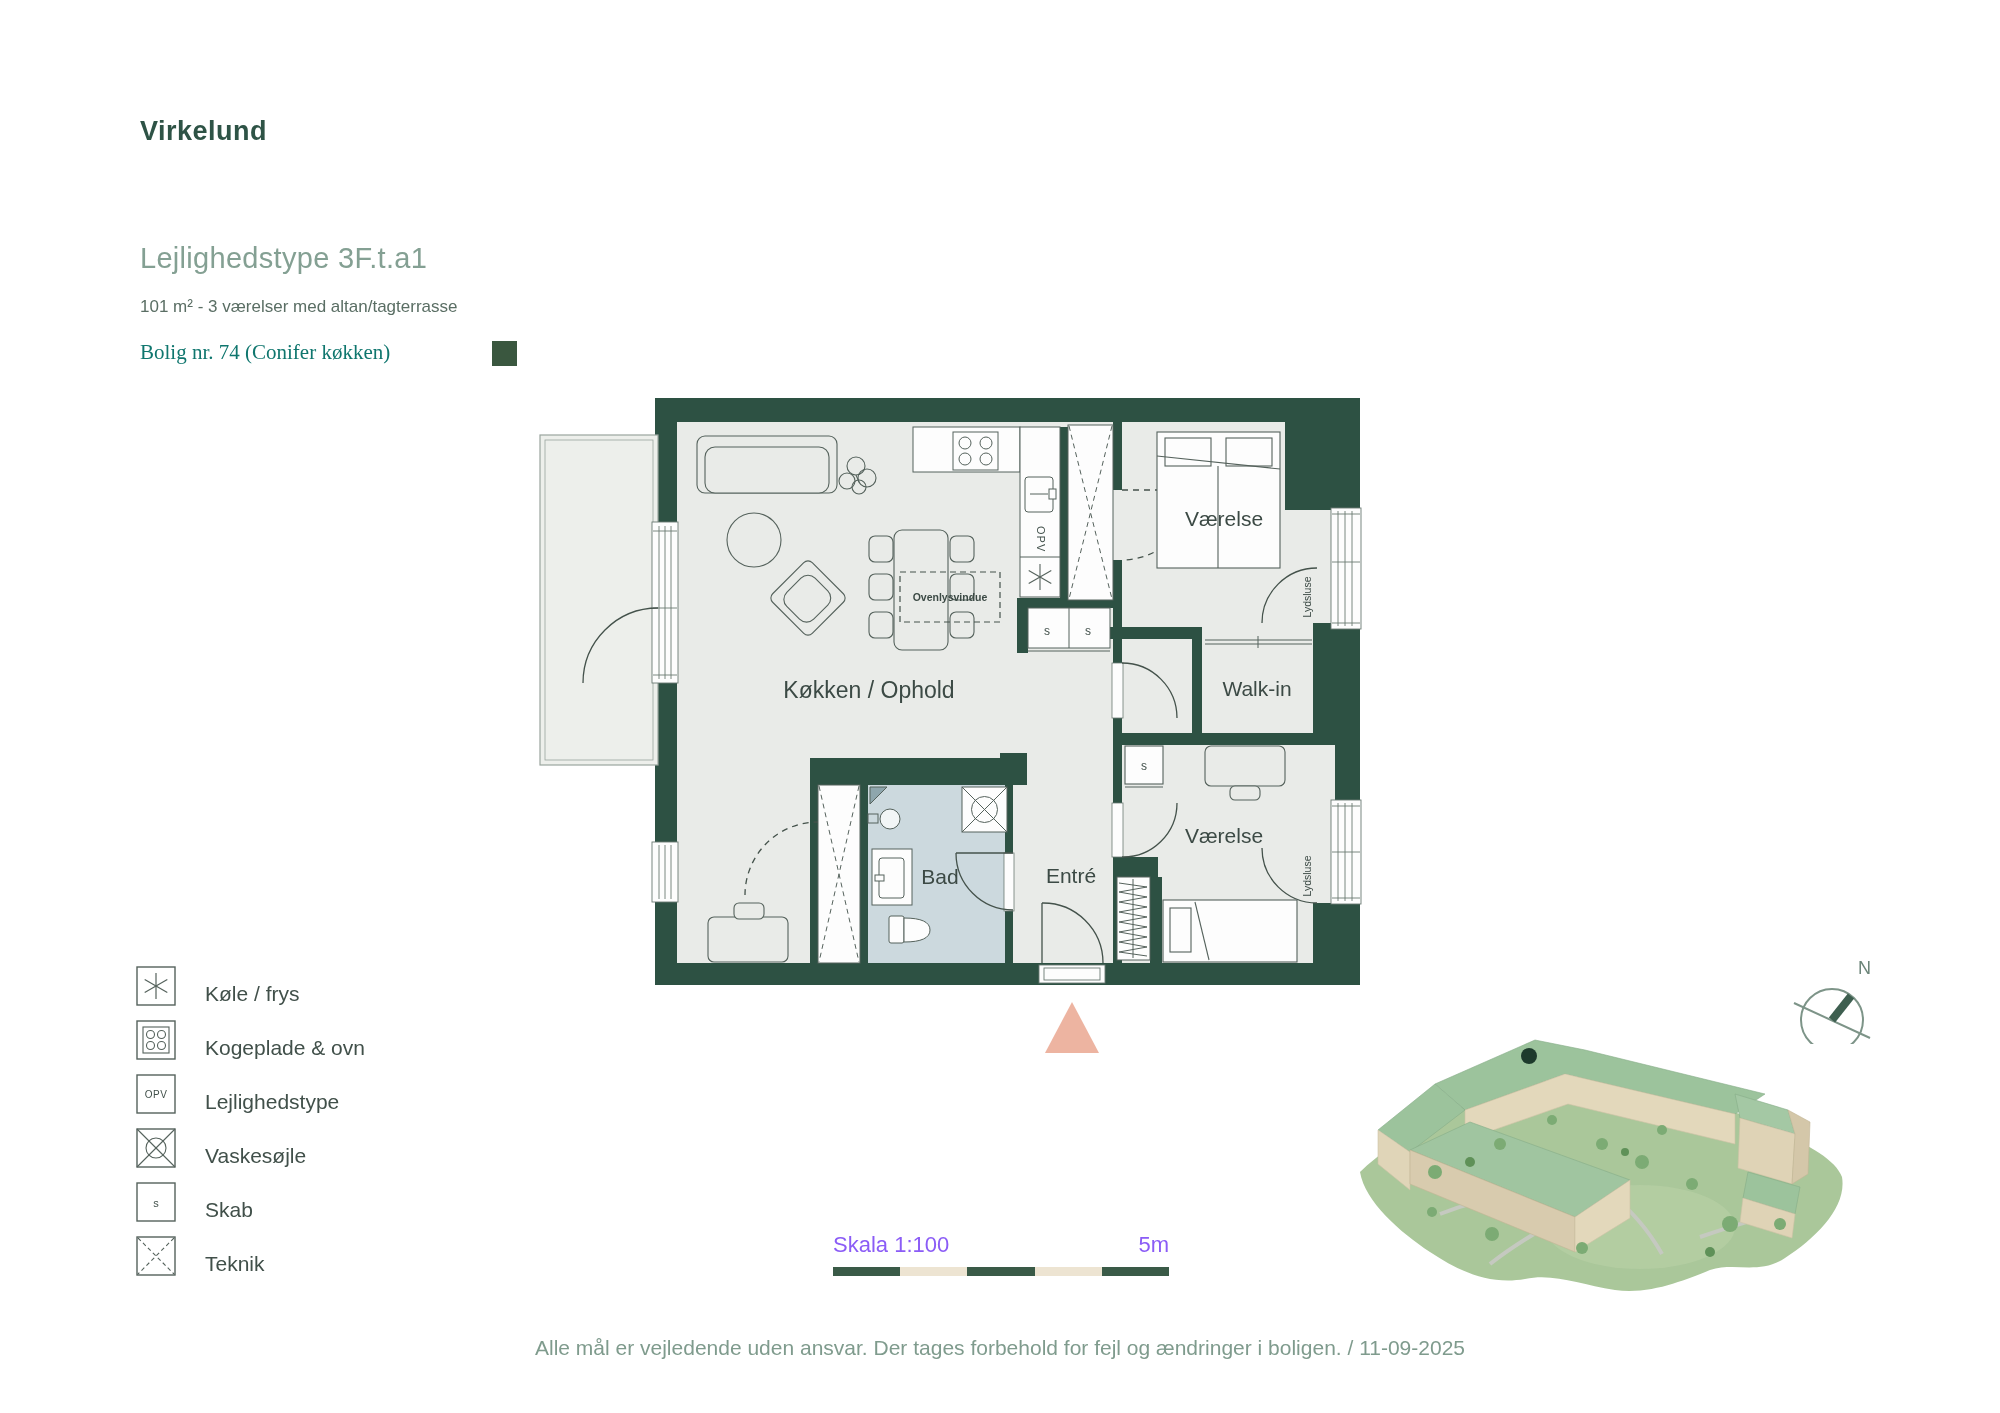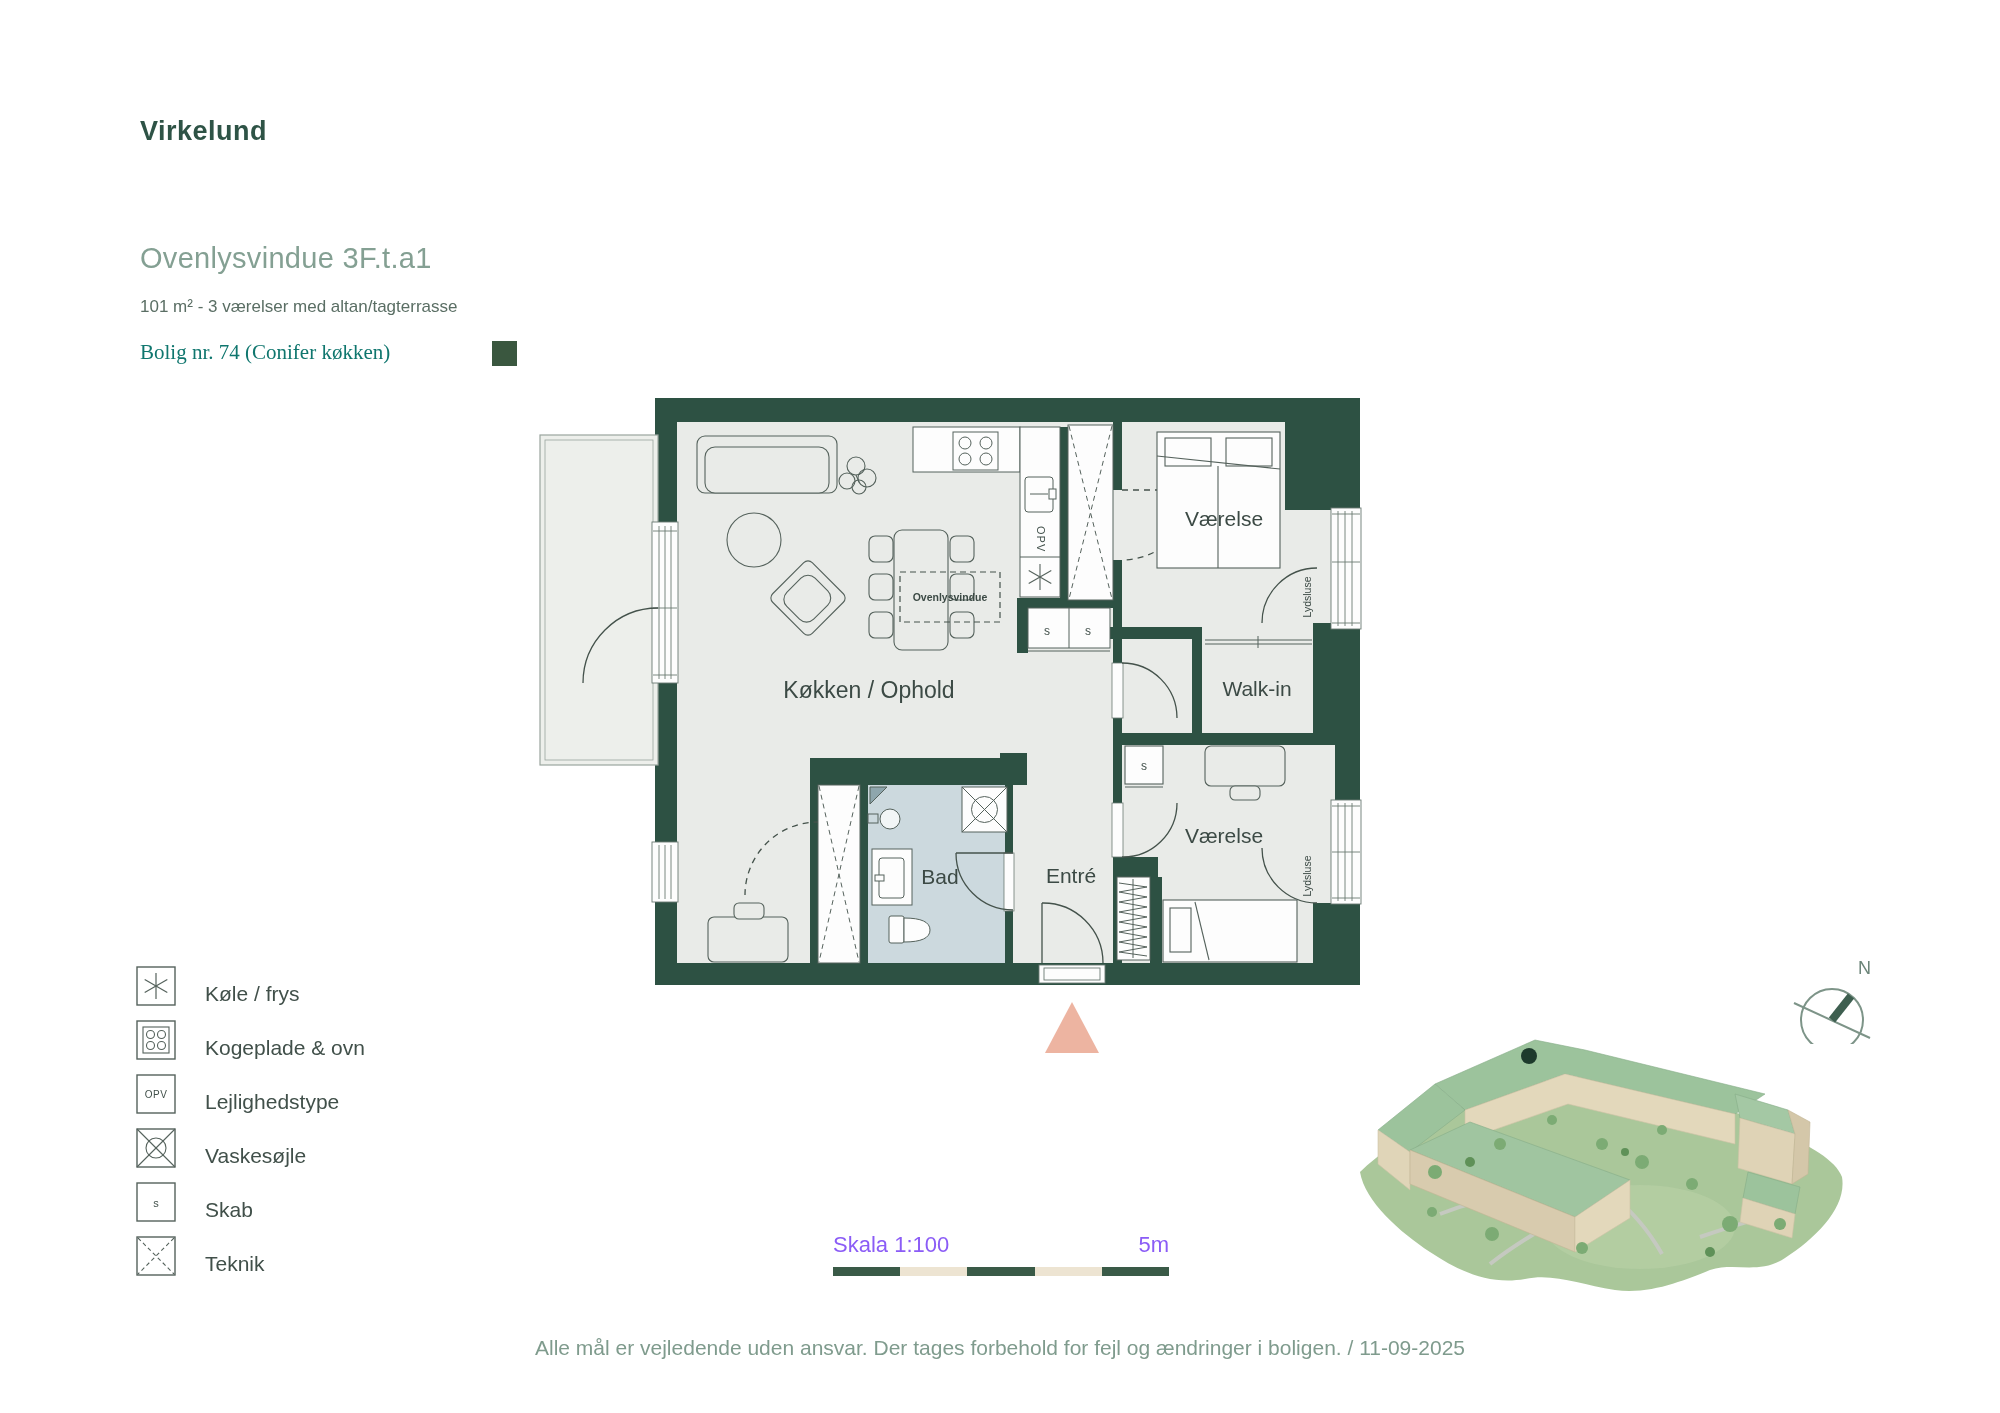--- a/index.html
+++ b/index.html
@@ -23,21 +23,21 @@
   .seg{flex:1;}
   #footer-text{left:0;top:1336px;width:2000px;text-align:center;font-size:21px;color:#7f9b8d;}
   svg text{font-family:"Liberation Sans",sans-serif;}
 </style>
 </head>
 <body>
 
 <div class="page">
 
   <div class="abs" id="brand">Virkelund</div>
-  <div class="abs" id="apt-type">Ovenlysvindue 3F.t.a1</div>
+  <div class="abs" id="apt-type">Lejlighedstype 3F.t.a1</div>
   <div class="abs" id="details">101 m² - 3 værelser med altan/tagterrasse</div>
   <div class="abs" id="unit-line">Bolig nr. 74 (Conifer køkken)</div>
   <div class="abs" id="unit-square"></div>
 
   <div class="abs" id="legend">
     <div class="legend-row">
       <svg class="legend-icon" viewBox="0 0 40 40">
         <rect x="1" y="1" width="38" height="38" fill="#fff" stroke="#55625c" stroke-width="1.4"></rect>
         <line x1="20" y1="7" x2="20" y2="33" stroke="#55625c" stroke-width="1.2"></line>
         <line x1="8.7" y1="13.5" x2="31.3" y2="26.5" stroke="#55625c" stroke-width="1.2"></line>

